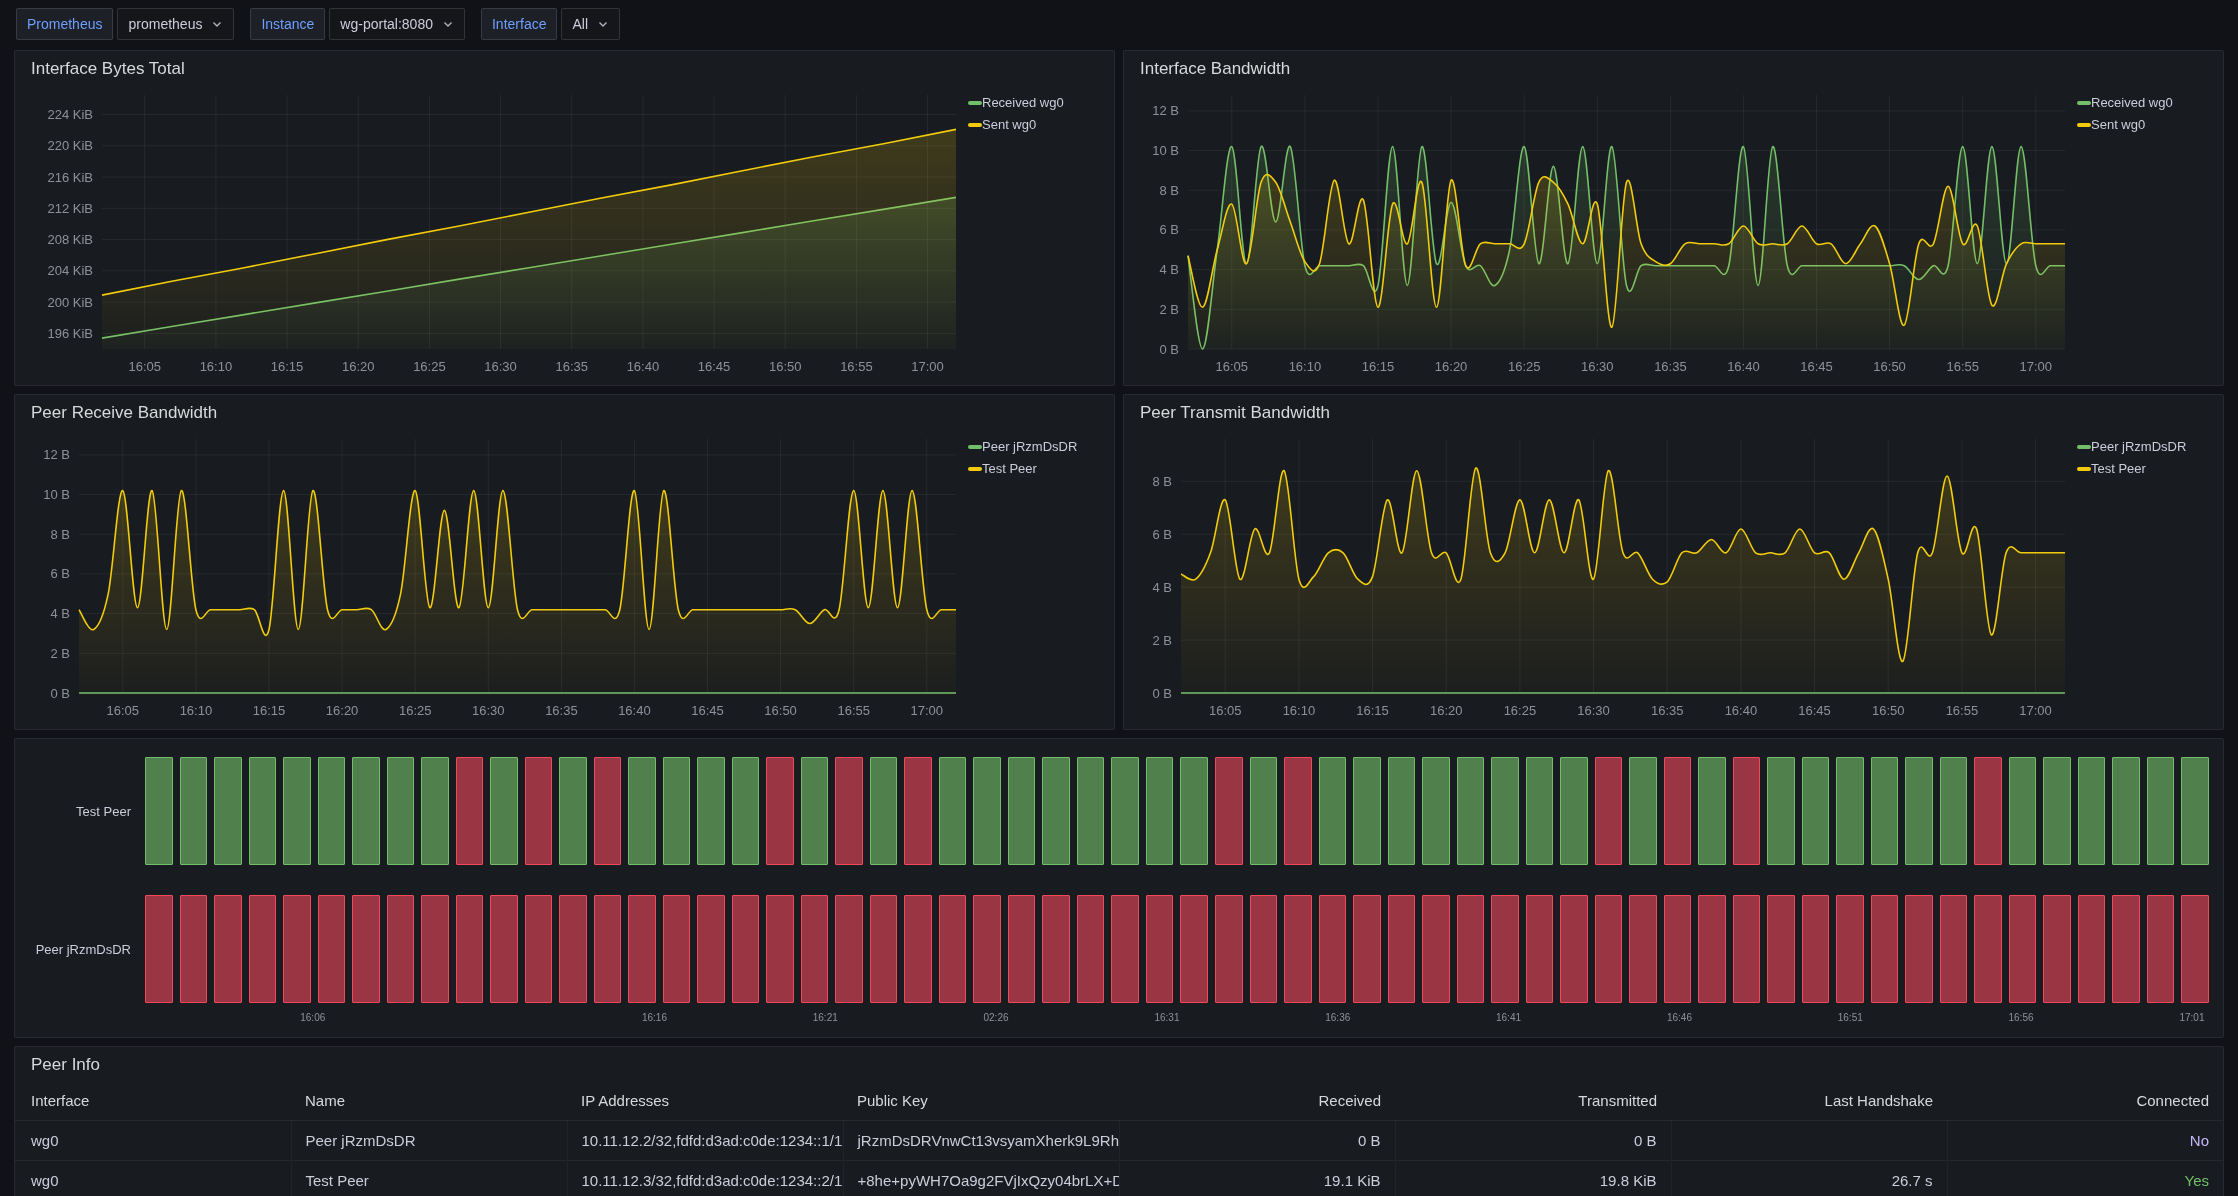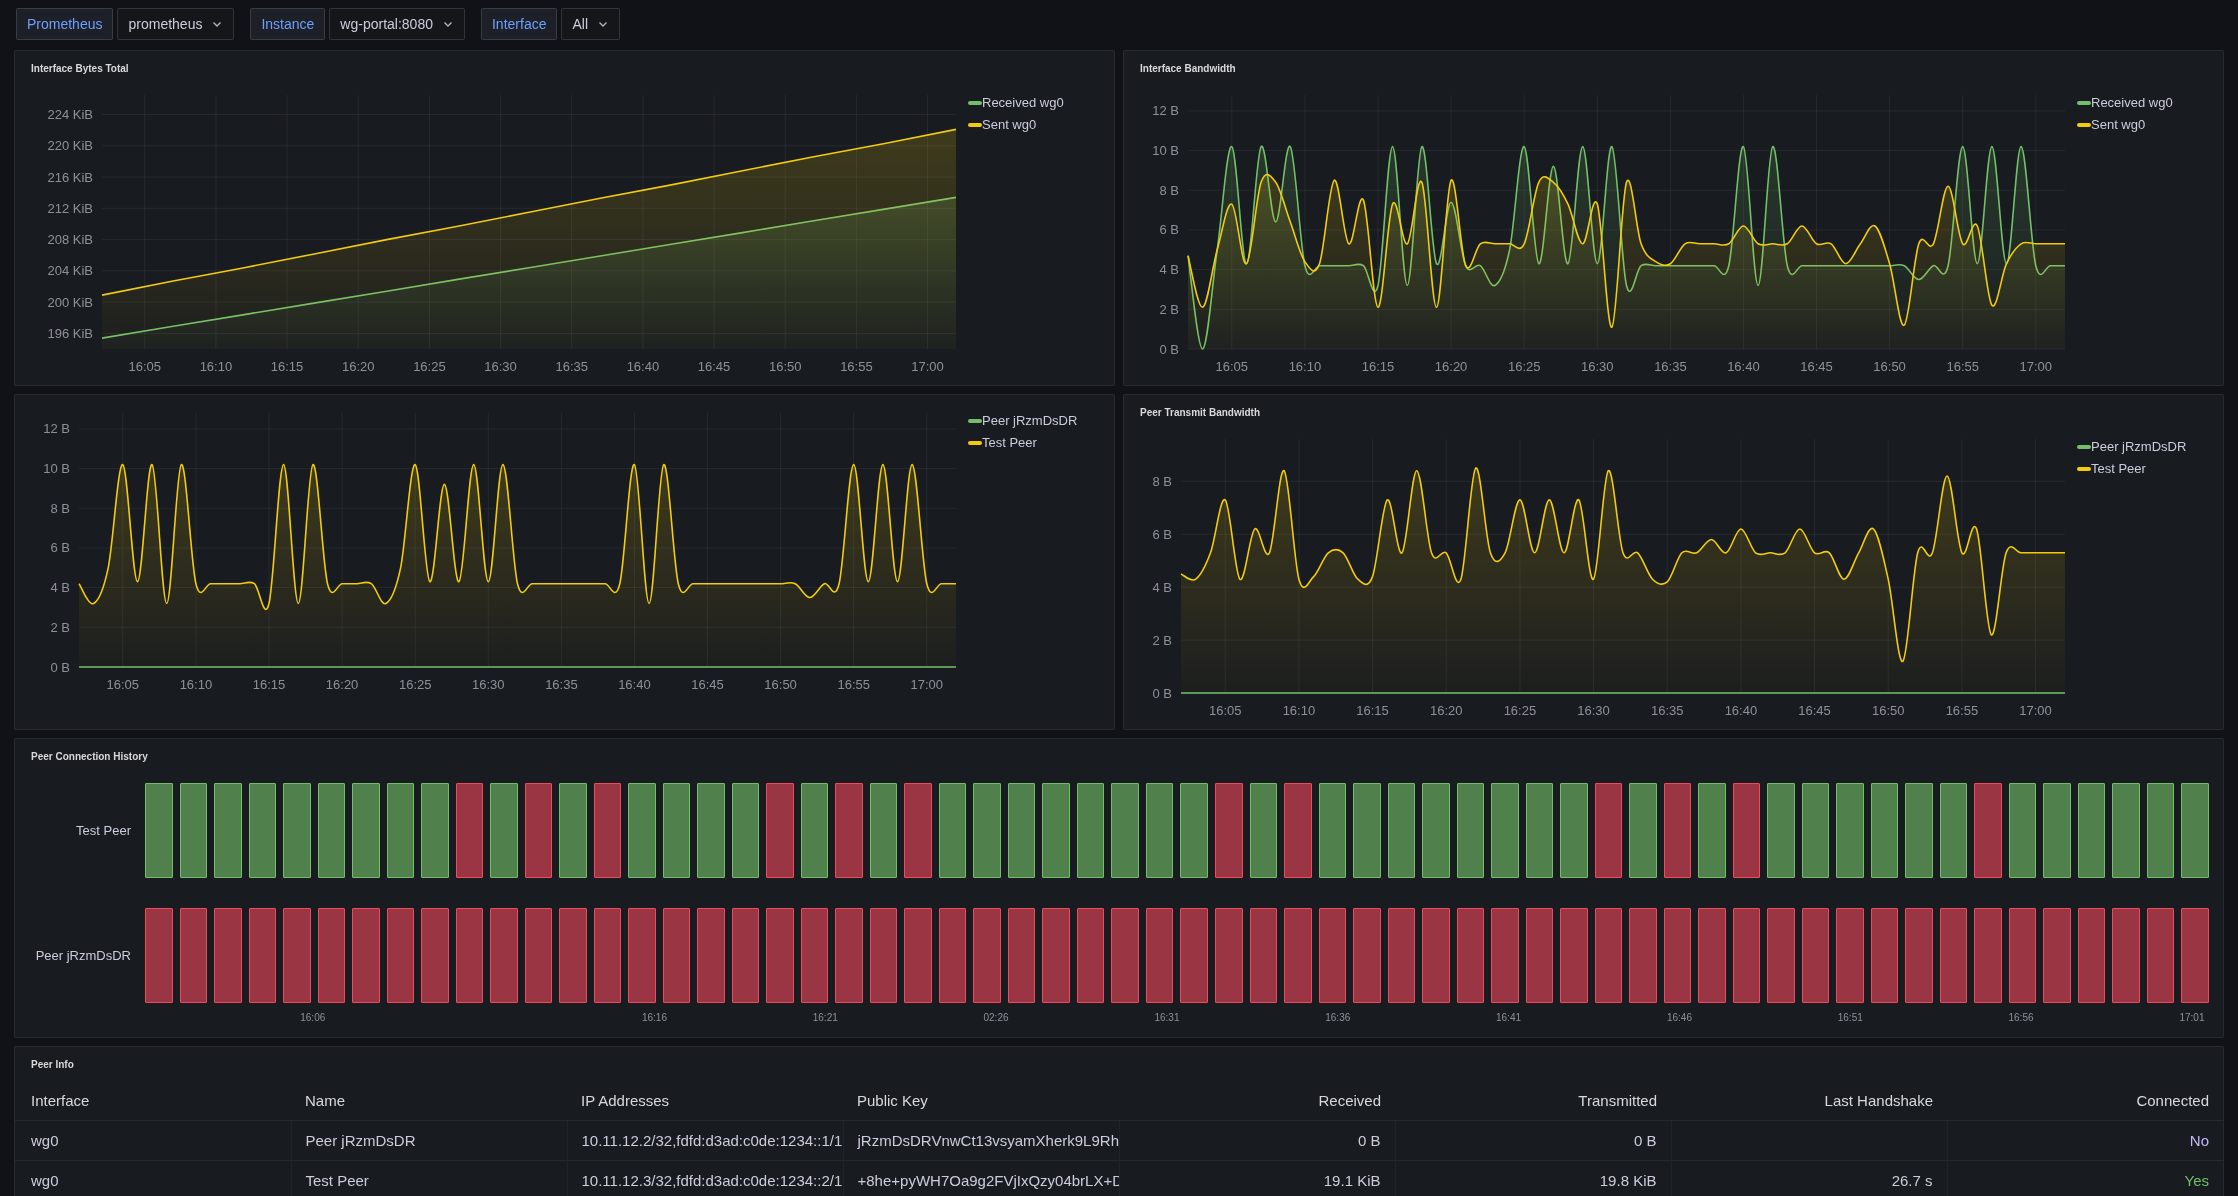--- a/index.html
+++ b/index.html
@@ -26,21 +26,21 @@
   }
   .chev { width:12px; height:12px; }
 
   
   .grid { display:grid; grid-template-columns:1fr 1fr; grid-template-rows:336px 336px 300px 156px; gap:8px; flex:1; min-height:0; }
   .panel {
     background:#181b1f; border:1px solid rgba(204,204,220,0.09); border-radius:2px;
     display:flex; flex-direction:column; padding:4px 12px 6px; min-height:0; min-width:0; overflow:hidden;
   }
   .wide { grid-column:1 / 3; }
-  .panel-title { font-size:10px; font-weight:700; color:#d8d9da; margin:2px 0 0 4px; height:24px; line-height:24px; cursor:pointer; }
+  .panel-title { font-size:17px; font-weight:400; color:#d8d9da; margin:2px 0 0 4px; height:24px; line-height:24px; cursor:pointer; }
   .panel-body { flex:1; display:flex; min-height:0; }
   .chart-wrap { flex:1; position:relative; min-width:0; }
   .chart-wrap svg { position:absolute; inset:0; }
   .legend { width:140px; padding:14px 0 0 6px; display:flex; flex-direction:column; gap:7px; font-size:13px; flex:0 0 auto; }
   .legend-item { display:flex; align-items:center; cursor:pointer; white-space:nowrap; }
   .legend-swatch { width:14px; height:4px; border-radius:2px; flex:0 0 auto; }
 
   
   .sh-body { flex:1; display:flex; flex-direction:column; padding:14px 2px 0 0; min-height:0; }
   .sh-row { flex:1; display:flex; align-items:stretch; min-height:0; }
@@ -243,20 +243,21 @@
             </div>
             <div class="legend-item">
               <span class="legend-swatch" style="background: rgb(242, 204, 12);"></span>
               <span>Sent wg0</span>
             </div>
           </div>
       </div>
     </section>
 
     <section class="panel">
+      <h2 class="panel-title">Peer Receive Bandwidth</h2>
       <div class="panel-body">
         <div class="chart-wrap">
             <svg width="935" height="298">
               <defs>
                 <linearGradient id="peer-receive-bandwidth-grad-0" x1="0" y1="0" x2="0" y2="1">
                   <stop offset="0%" stop-color="#73BF69" stop-opacity="0.18"></stop>
                   <stop offset="100%" stop-color="#73BF69" stop-opacity="0.02"></stop>
                 </linearGradient>
                 <linearGradient id="peer-receive-bandwidth-grad-1" x1="0" y1="0" x2="0" y2="1">
                   <stop offset="0%" stop-color="#F2CC0C" stop-opacity="0.18"></stop>
@@ -382,21 +383,20 @@
             </div>
             <div class="legend-item">
               <span class="legend-swatch" style="background: rgb(242, 204, 12);"></span>
               <span>Test Peer</span>
             </div>
           </div>
       </div>
     </section>
 
     <section class="panel wide">
-      <h2 class="panel-title">Peer Connection History</h2>
       <div class="sh-body">
 
       <div class="sh-row">
             <div class="sh-label">Test Peer</div>
             <div class="sh-bars">
               <div class="sh-bar g"></div>
               <div class="sh-bar g"></div>
               <div class="sh-bar g"></div>
               <div class="sh-bar g"></div>
               <div class="sh-bar g"></div>

